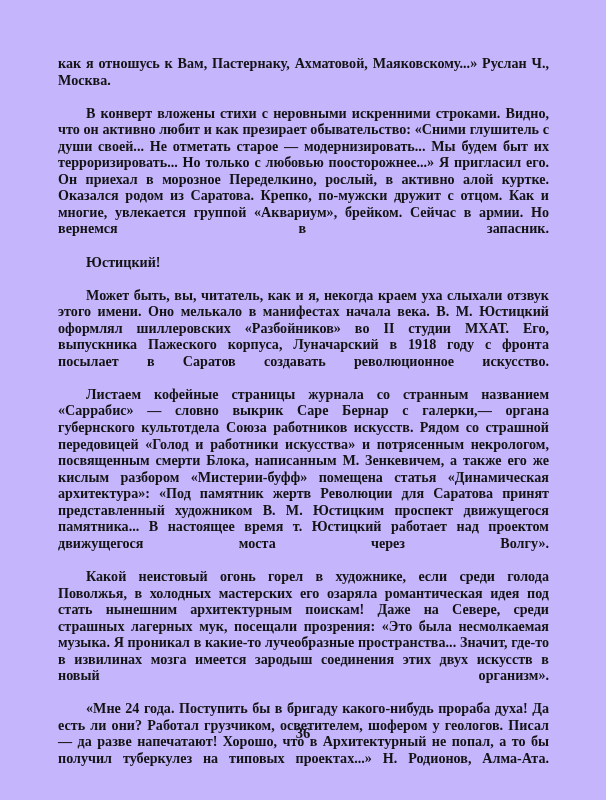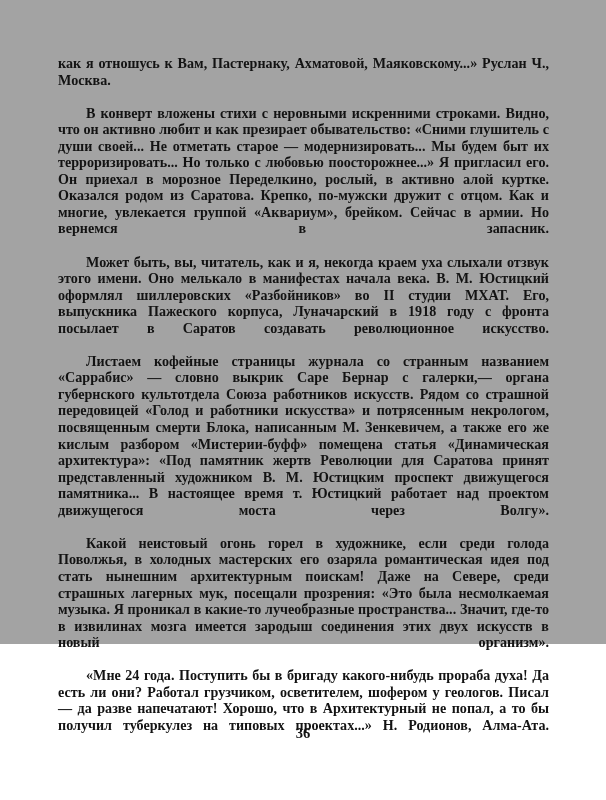--- a/index.html
+++ b/index.html
@@ -11,22 +11,22 @@
     width: 606px;
     height: 800px;
     overflow: hidden;
     font-family: "Liberation Serif", "DejaVu Serif", serif;
     color: #131313;
     -webkit-font-smoothing: none;
   }
   .page {
     position: relative;
     width: 606px;
-    height: 644px;
-    background: #a3a3a3;
+    height: 800px;
+    background: #c4b5fd;
   }
   .text-block {
     position: absolute;
     left: 58px;
     top: 55px;
     width: 491px;
   }
   p.para {
     margin: 0;
     padding: 0;
@@ -65,20 +65,21 @@
   }
 </style>
 </head>
 <body>
 
 <div class="page">
 
   <div class="text-block">
     <p class="para first stretch-last">как я отношусь к Вам, Пастернаку, Ахматовой, Маяковскому...» Руслан Ч., Москва.</p>
     <p class="para">В конверт вложены стихи с неровными искренними строками. Видно, что он активно любит и как презирает обывательство: «Сними глушитель с души своей... Не отметать старое — модернизировать... Мы будем быт их терроризировать... Но только с любовью поосторожнее...» Я пригласил его. Он приехал в морозное Переделкино, рослый, в активно алой куртке. Оказался родом из Саратова. Крепко, по-мужски дружит с отцом. Как и многие, увлекается группой «Аквариум», брейком. Сейчас в армии. Но вернемся в запасник.</p>
+    <p class="para">Юстицкий!</p>
     <p class="para">Может быть, вы, читатель, как и я, некогда краем уха слыхали отзвук этого имени. Оно мелькало в манифестах начала века. В. М. Юстицкий оформлял шиллеровских «Разбойников» во II студии МХАТ. Его, выпускника Пажеского корпуса, Луначарский в 1918 году с фронта посылает в Саратов создавать революционное искусство.</p>
     <p class="para">Листаем кофейные страницы журнала со странным названием «Саррабис» — словно выкрик Саре Бернар с галерки,— органа губернского культотдела Союза работников искусств. Рядом со страшной передовицей «Голод и работники искусства» и потрясенным некрологом, посвященным смерти Блока, написанным М. Зенкевичем, а также его же кислым разбором «Мистерии-буфф» помещена статья «Динамическая архитектура»: «Под памятник жертв Революции для Саратова принят представленный художником В. М. Юстицким проспект движущегося памятника... В настоящее время т. Юстицкий работает над проектом движущегося моста через Волгу».</p>
     <p class="para">Какой неистовый огонь горел в художнике, если среди голода Поволжья, в холодных мастерских его озаряла романтическая идея под стать нынешним архитектурным поискам! Даже на Севере, среди страшных лагерных мук, посещали прозрения: «Это была несмолкаемая музыка. Я проникал в какие-то лучеобразные пространства... Значит, где-то в извилинах мозга имеется зародыш соединения этих двух искусств в новый организм».</p>
     <p class="para">«Мне 24 года. Поступить бы в бригаду какого-нибудь прораба духа! Да есть ли они? Работал грузчиком, осветителем, шофером у геологов. Писал — да разве напечатают! Хорошо, что в Архитектурный не попал, а то бы получил туберкулез на типовых проектах...» Н. Родионов, Алма-Ата.</p>
 
   </div>
 
   <div class="page-number">36</div>
 
 </div>

